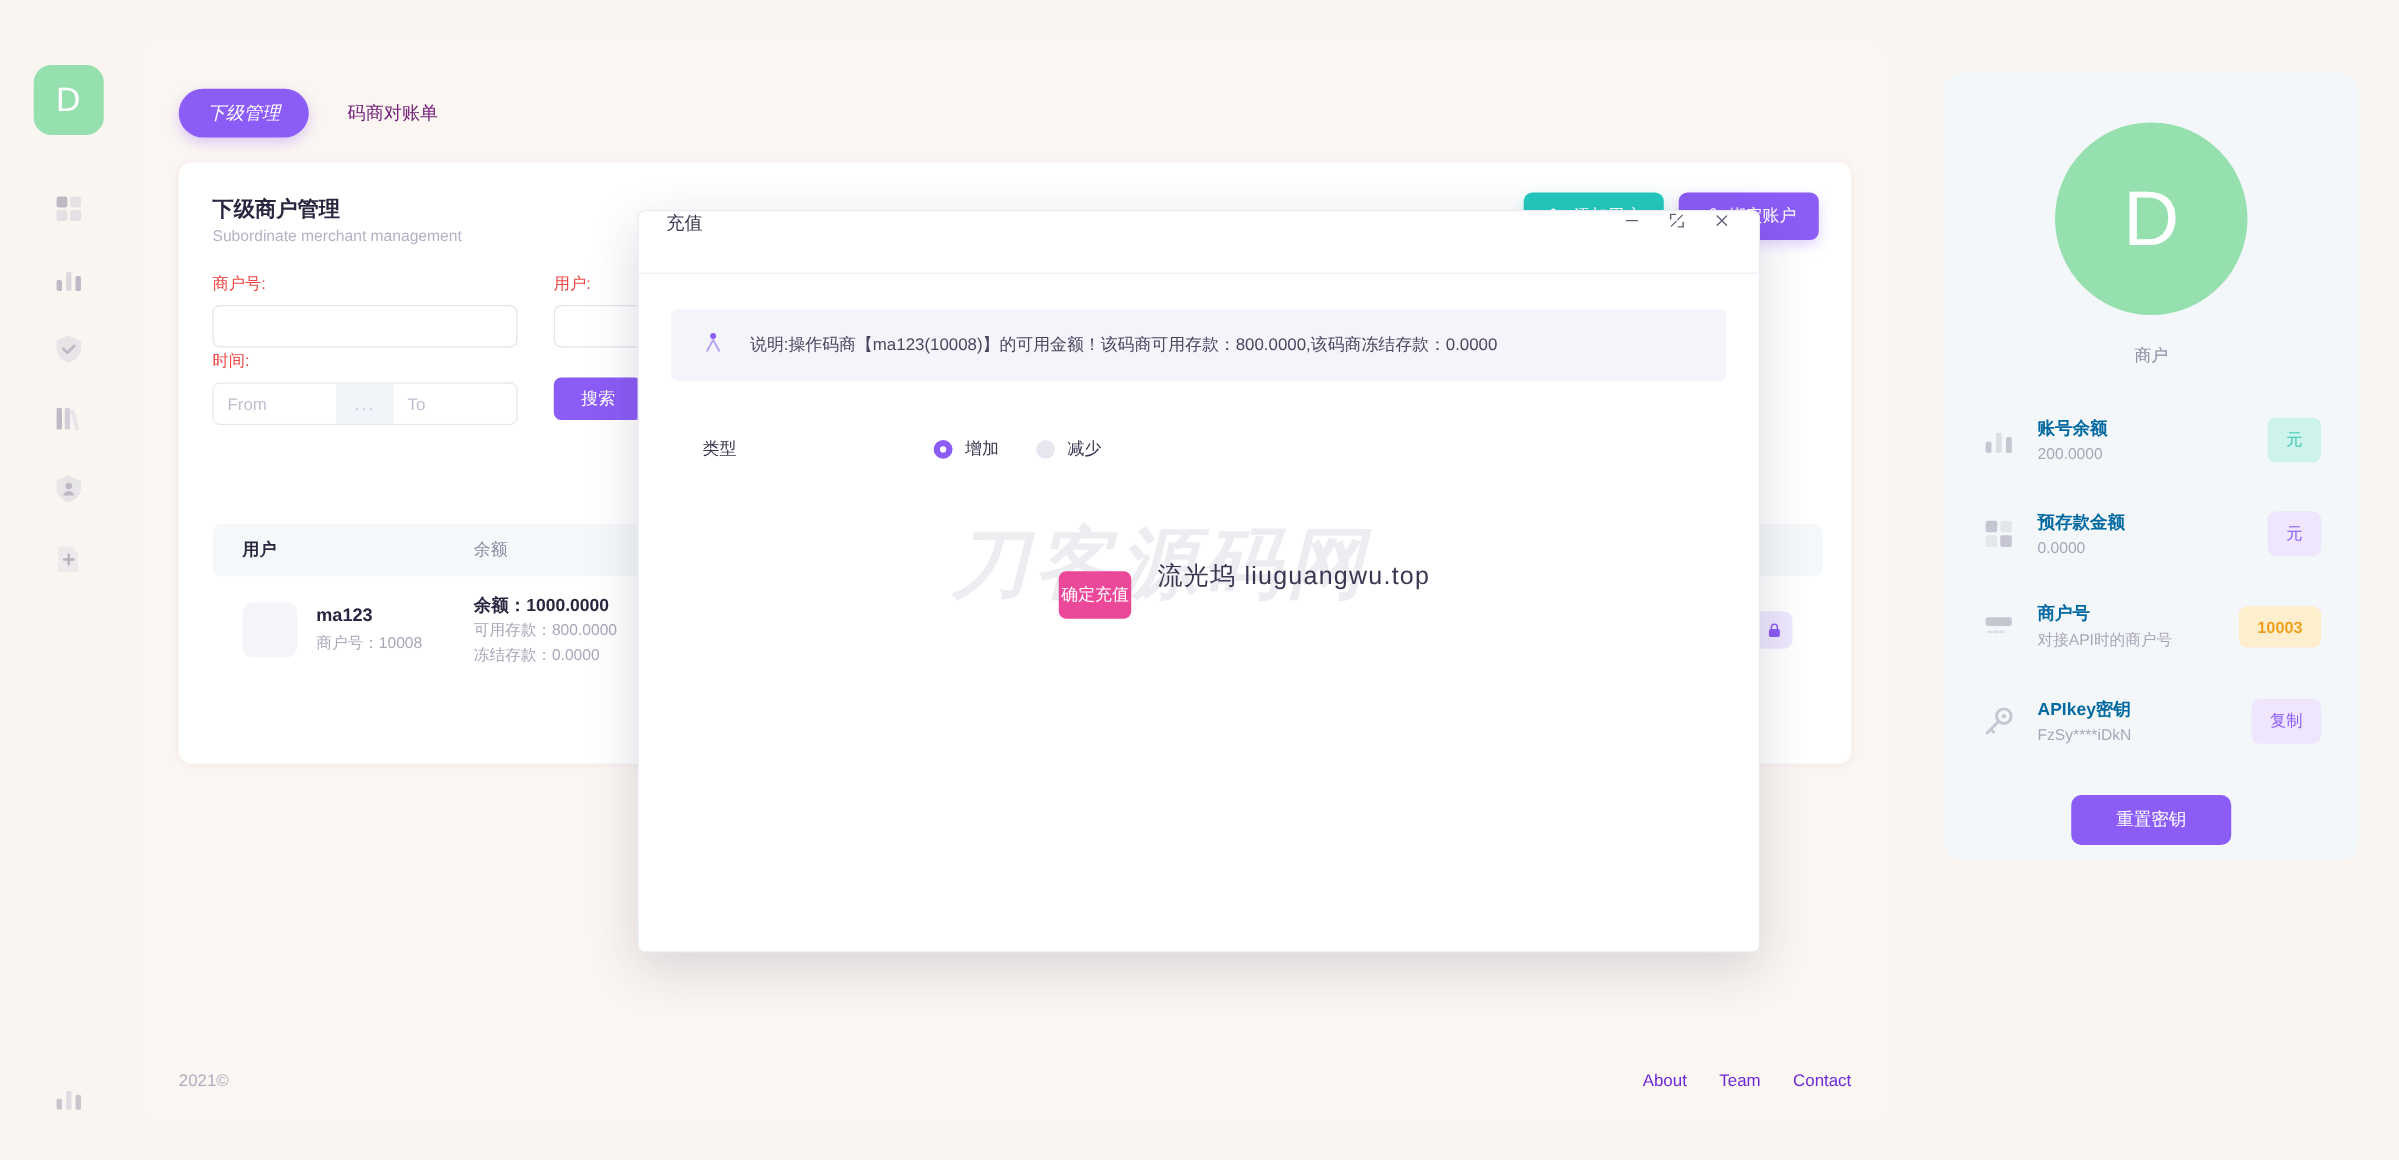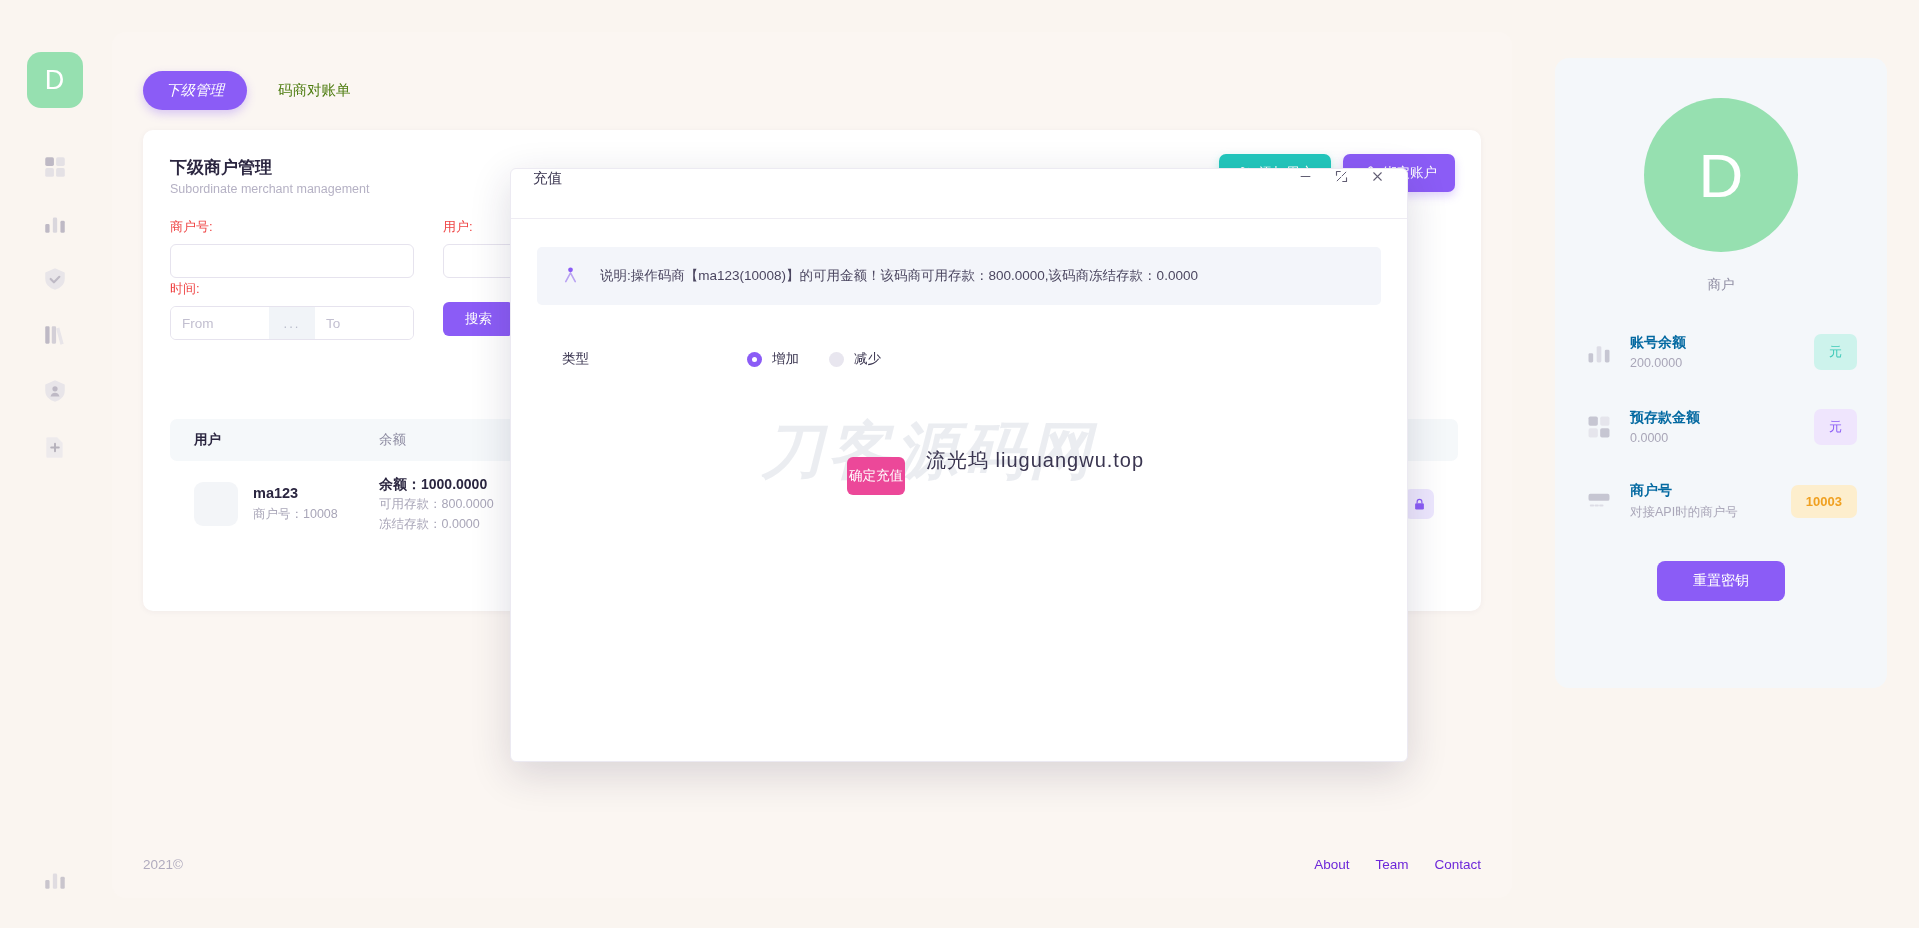--- a/index.html
+++ b/index.html
@@ -26,21 +26,21 @@
   .rail-ico { width: 26px; height: 26px; opacity: .62; }
   .rail-bottom { position: absolute; bottom: 32px; left: 50%; transform: translateX(-50%); opacity:.5; }
 
   
   .shell {
     position: absolute; left: 112px; top: 32px; width: 1400px; height: 866px;
     background: #fbf6f2; border-radius: 14px;
   }
   .tabs { position: absolute; left: 31px; top: 39px; display: flex; align-items: center; gap: 8px; }
   .tab {
-    padding: 10px 23px; border-radius: 20px; font-size: 14.5px; color: #4d7c0f; cursor: pointer;
+    padding: 10px 23px; border-radius: 20px; font-size: 14.5px; color: #701a75; cursor: pointer;
     white-space: nowrap;
   }
   .tab.active { background: #8b5cf6; color: #fff; font-weight: 500; box-shadow: 0 4px 10px rgba(139,92,246,.3); font-style: italic; }
 
   .panel {
     position: absolute; left: 31px; top: 98px; width: 1338px; height: 481px;
     background: #ffffff; border-radius: 10px; box-shadow: 0 1px 6px rgba(50,40,70,.05);
   }
   .panel-title { position: absolute; left: 27px; top: 26px; font-size: 17px; font-weight: 700; color: #2b2640; }
   .panel-sub { position: absolute; left: 27px; top: 52px; font-size: 12.5px; color: #b5b1c4; }
@@ -384,20 +384,34 @@
               <path d="M5 15h2M9 15h2M13 15h2" stroke="#c8c5d3" stroke-width="1.8" stroke-linecap="round"></path>
             </svg>
         </span>
         <div class="rp-txt">
           <div class="rp-t1">商户号</div>
           <div class="rp-t2">对接API时的商户号</div>
         </div>
         <span class="rp-badge bg-amber">10003</span>
       </div>
 
+      <div class="rp-item">
+        <span class="rp-ico">
+          <svg viewBox="0 0 24 24" width="28" height="28">
+              <circle cx="15.5" cy="8.5" r="5" fill="none" stroke="#9a96ab" stroke-width="2"></circle>
+              <circle cx="15.5" cy="8.5" r="1.5" fill="#9a96ab"></circle>
+              <path d="M12 12 4 20M6.5 17.5l2 2" stroke="#9a96ab" stroke-width="2" stroke-linecap="round"></path>
+            </svg>
+        </span>
+        <div class="rp-txt">
+          <div class="rp-t1">APIkey密钥</div>
+          <div class="rp-t2">FzSy****iDkN</div>
+        </div>
+        <span class="rp-badge bg-copy">复制</span>
+      </div>
     </div>
 
     <button class="rp-reset">重置密钥</button>
   </div>
 
   <div class="modal">
     <div class="m-head">
       <div class="m-title">充值</div>
       <div class="m-ctrls">
         <span class="m-ctrl">

